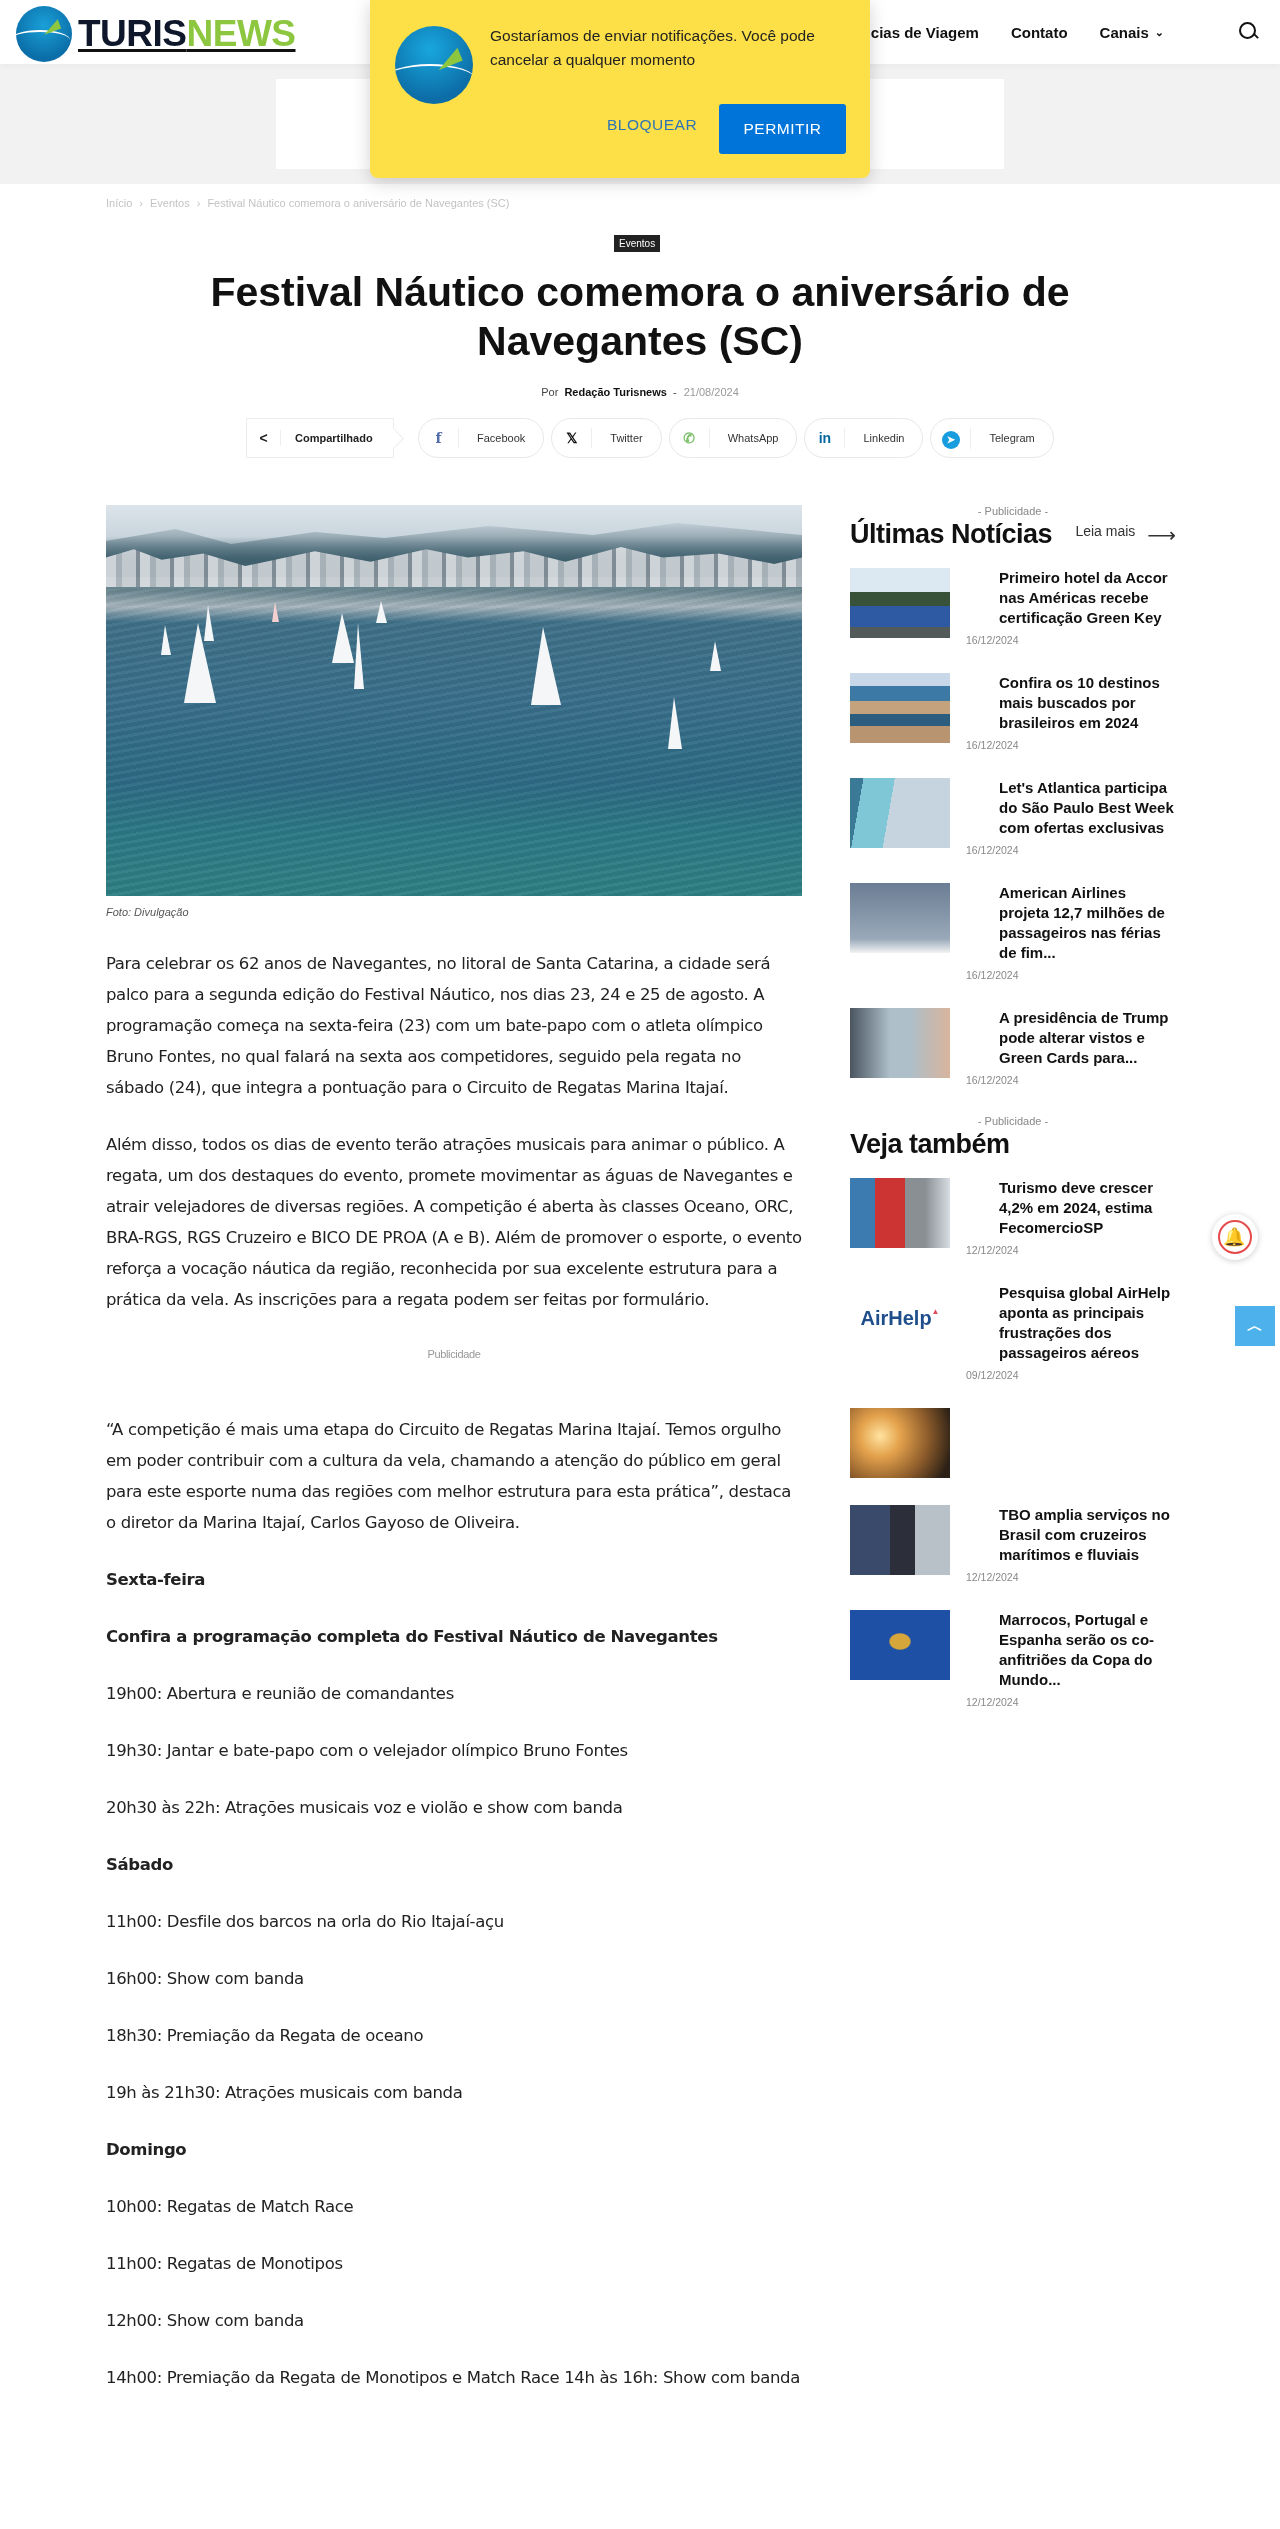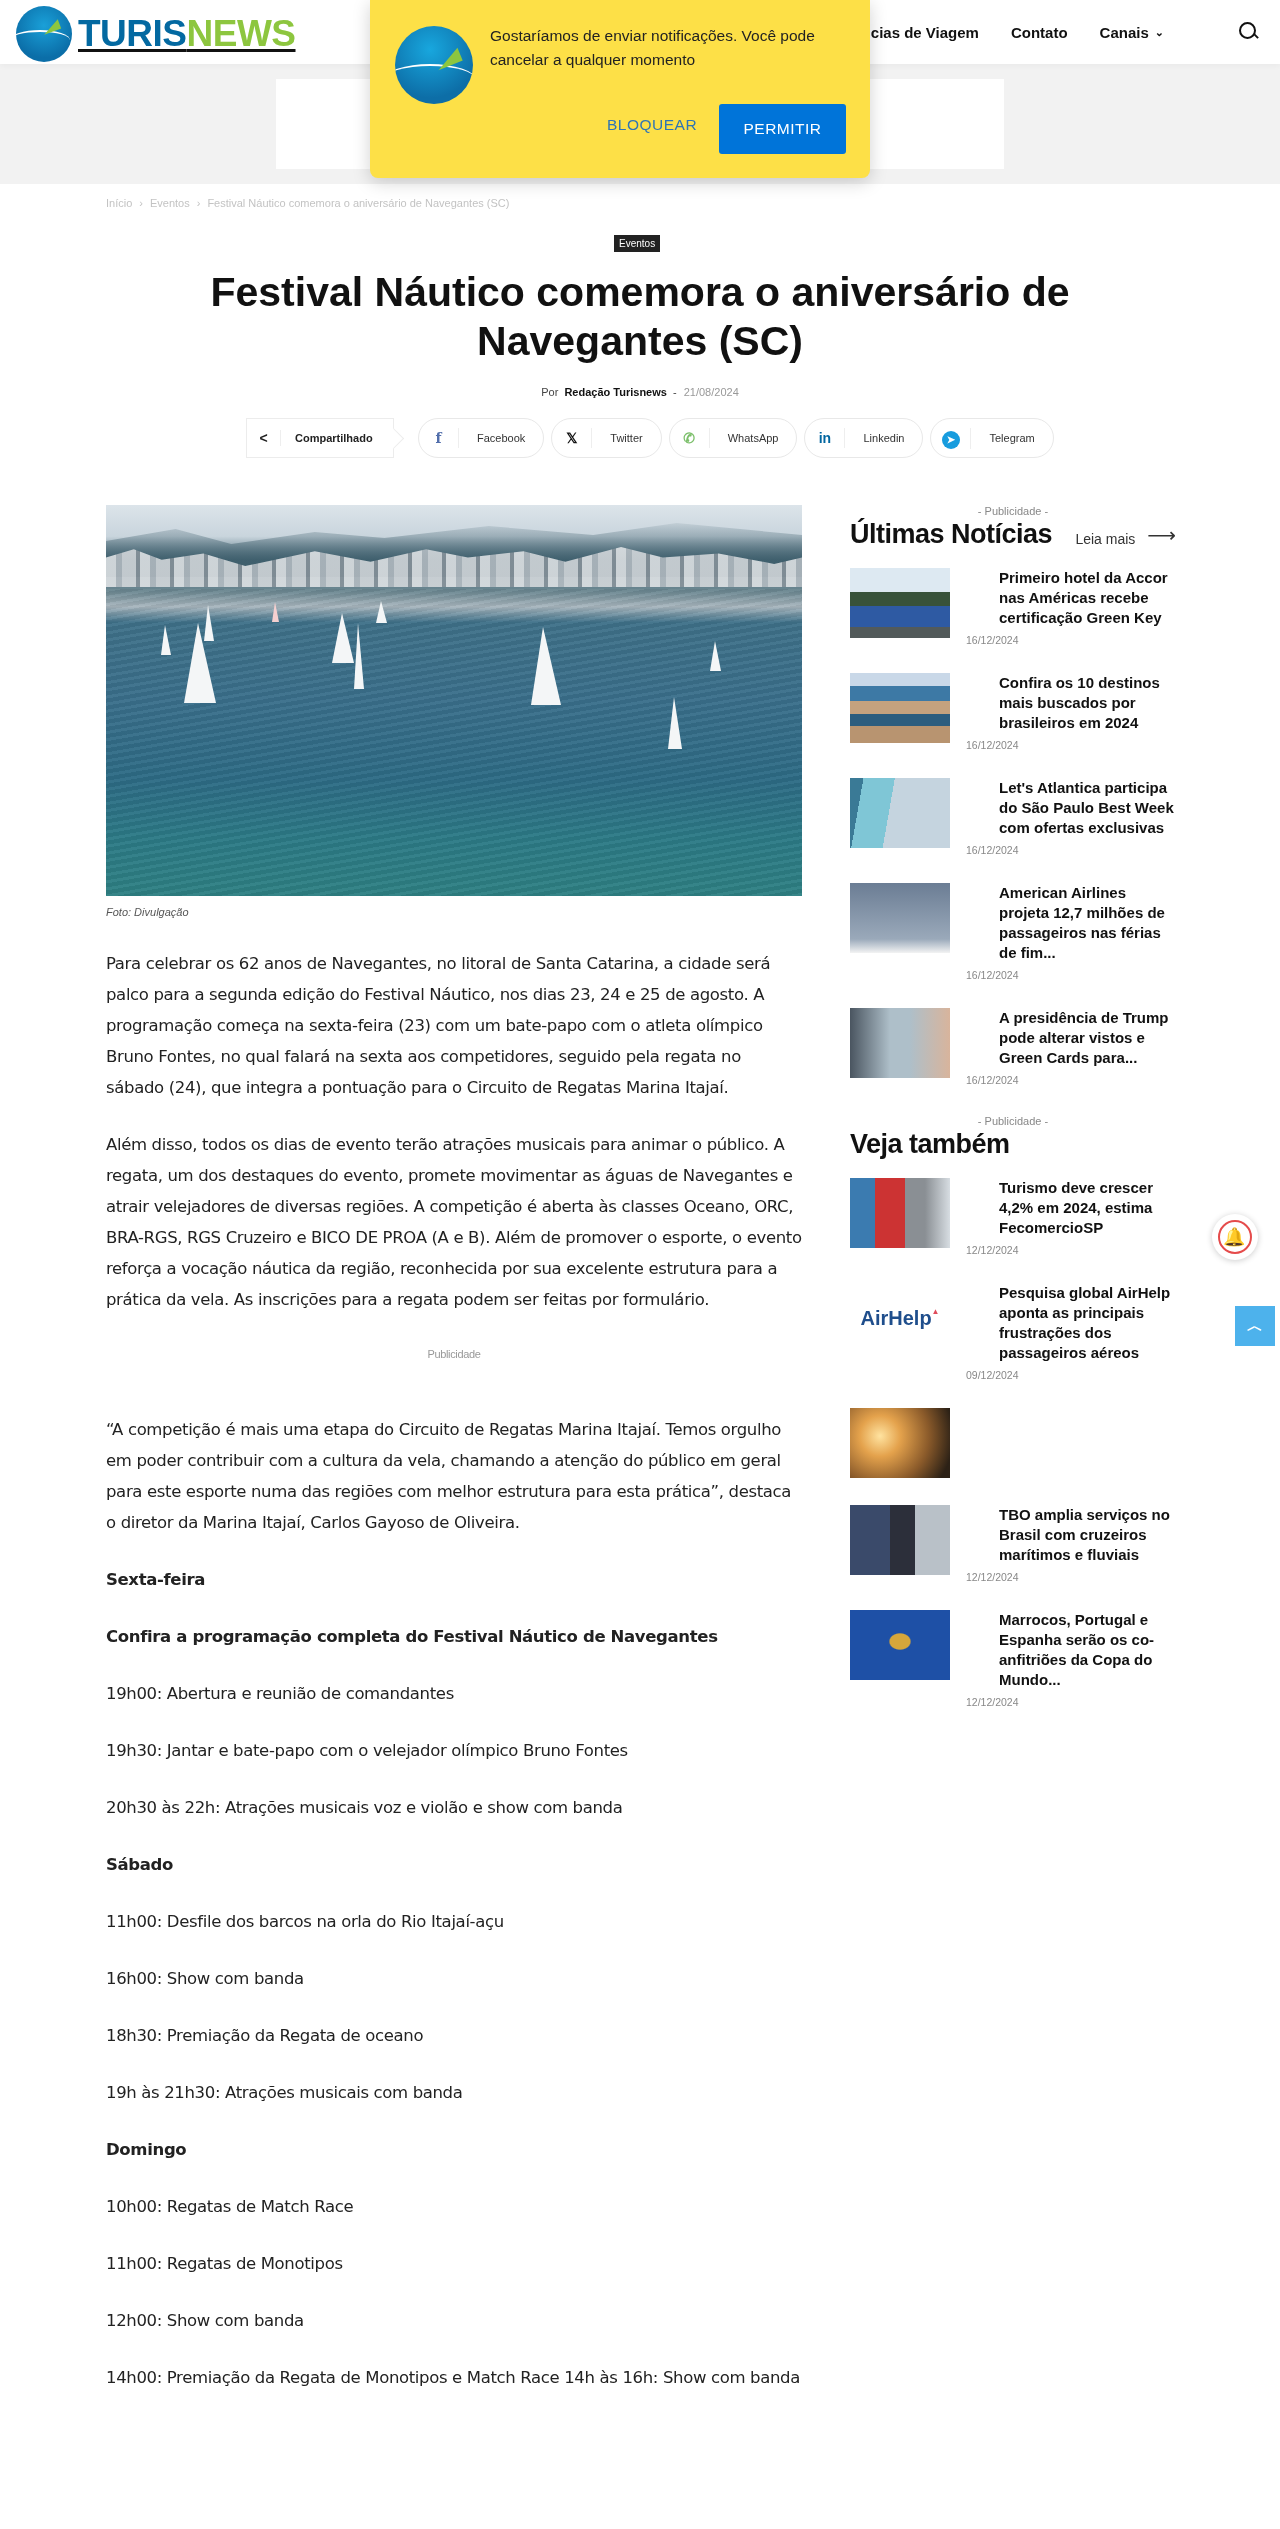--- a/index.html
+++ b/index.html
@@ -6,21 +6,21 @@
   html, body { width: 1280px; background: #fff; }
   body { font-family: "Liberation Sans", sans-serif; color: #111; position: relative; height: 2529px; overflow: hidden; }
 
   
   .header { position: absolute; top: 0; left: 0; width: 1280px; height: 64px; background: #fff; z-index: 5; box-shadow: 0 2px 6px rgba(0,0,0,0.04); }
   .logo { position: absolute; left: 16px; top: 6px; display: flex; align-items: center; text-decoration: none; }
   .logo-globe { width: 56px; height: 56px; border-radius: 50%; background: radial-gradient(circle at 50% 35%, #1aa0d8, #0b6ea8 70%); position: relative; overflow: hidden; }
   .logo-globe::before { content: ""; position: absolute; left: -6px; top: 24px; width: 60px; height: 18px; border-top: 2px solid #fff; border-radius: 50%; }
   .logo-globe::after { content: ""; position: absolute; left: 26px; top: 16px; width: 0; height: 0; border-left: 18px solid transparent; border-bottom: 10px solid #8dc63f; transform: rotate(-20deg); }
   .logo-text { margin-left: 6px; font-size: 37px; font-weight: bold; letter-spacing: -0.5px; text-decoration: underline; text-underline-offset: 3px; }
-  .logo-turis { color: #0369a1; }
+  .logo-turis { color: #0f172a; }
   .logo-news { color: #8dc63f; }
 
   .nav { position: absolute; right: 0; top: 0; height: 64px; display: flex; align-items: center; }
   .nav-item { font-size: 15px; font-weight: bold; color: #111; margin-right: 32px; display: flex; align-items: center; cursor: pointer; }
   .nav-item .chev { font-size: 11px; margin-left: 6px; }
   .search-btn { width: 22px; height: 22px; margin-right: 20px; margin-left: 42px; position: relative; cursor: pointer; }
   .search-btn::before { content: ""; position: absolute; left: 1px; top: 1px; width: 13px; height: 13px; border: 2px solid #111; border-radius: 50%; }
   .search-btn::after { content: ""; position: absolute; left: 15px; top: 14px; width: 6px; height: 2px; background: #111; transform: rotate(45deg); }
 
   
@@ -76,21 +76,21 @@
   .body-text p { margin-bottom: 26px; }
   .ad-label { text-align: center; font-size: 11px; color: #999; margin: -2px 0 44px; font-family: "Liberation Sans", sans-serif; }
   .sched-head { font-weight: bold; margin-bottom: 26px; }
   .sched-item { margin-bottom: 26px; }
 
   
   .sidebar { position: absolute; left: 850px; top: 505px; width: 326px; }
   .pub-label { text-align: center; font-size: 11px; color: #888; }
   .sec-head { display: flex; justify-content: space-between; align-items: center; margin-top: 2px; }
   .sec-title { font-size: 27px; font-weight: bold; color: #111; letter-spacing: -0.5px; }
-  .read-more { font-size: 14px; color: #333; cursor: pointer; display: flex; align-items: flex-end; }
+  .read-more { font-size: 14px; color: #333; cursor: pointer; display: flex; align-items: flex-start; }
   .read-more .arr { margin-left: 12px; font-size: 20px; }
   .news-list { margin-top: 18px; }
   .news-item { display: flex; margin-bottom: 27px; cursor: pointer; }
   .thumb { width: 100px; height: 70px; flex: none; position: relative; overflow: hidden; }
   .news-info { margin-left: 16px; }
   .news-title { font-size: 15px; font-weight: bold; line-height: 20px; color: #111; margin-left: 33px; }
   .news-date { font-size: 10.5px; color: #888; margin-top: 6px; }
 
   .t1 { background: linear-gradient(#dde9f2 0 35%, #38523a 35% 55%, #2e5aa3 55% 85%, #525a5a 85%); }
   .t2 { background: linear-gradient(#c9d8e8 0 18%, #3d79a5 18% 40%, #c5a27e 40% 58%, #2c5d7e 58% 75%, #b89470 75%); }

